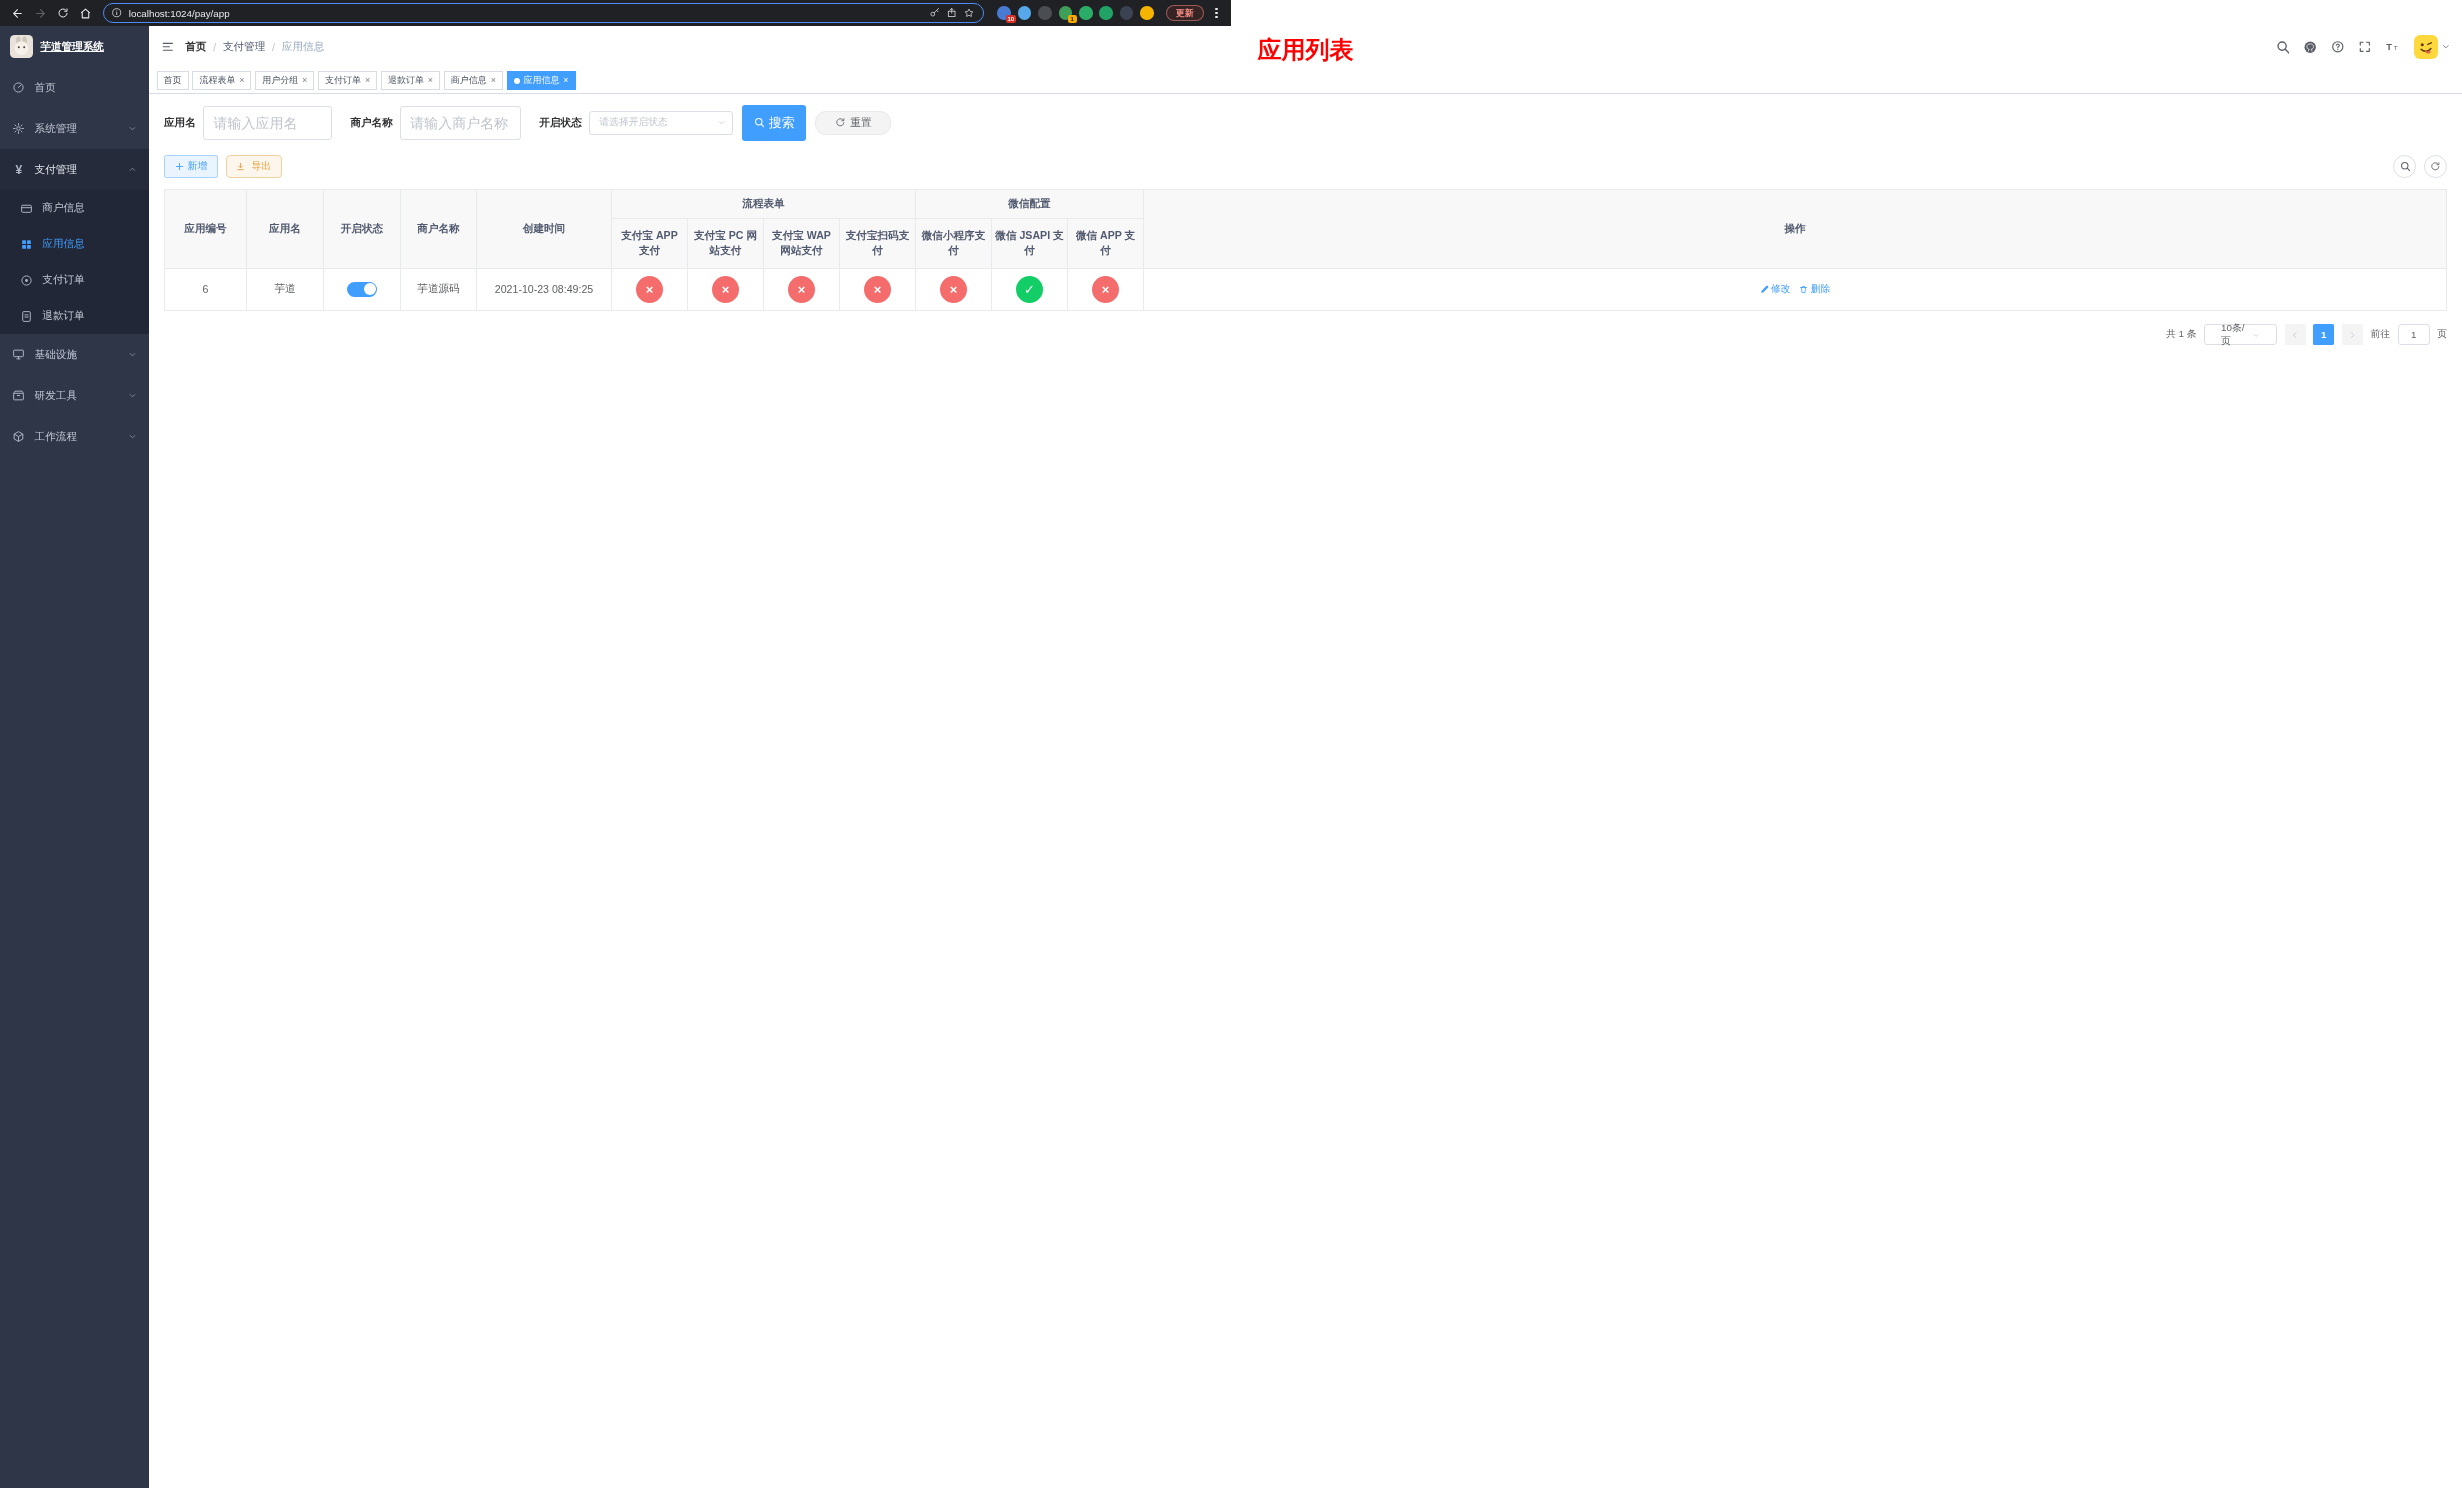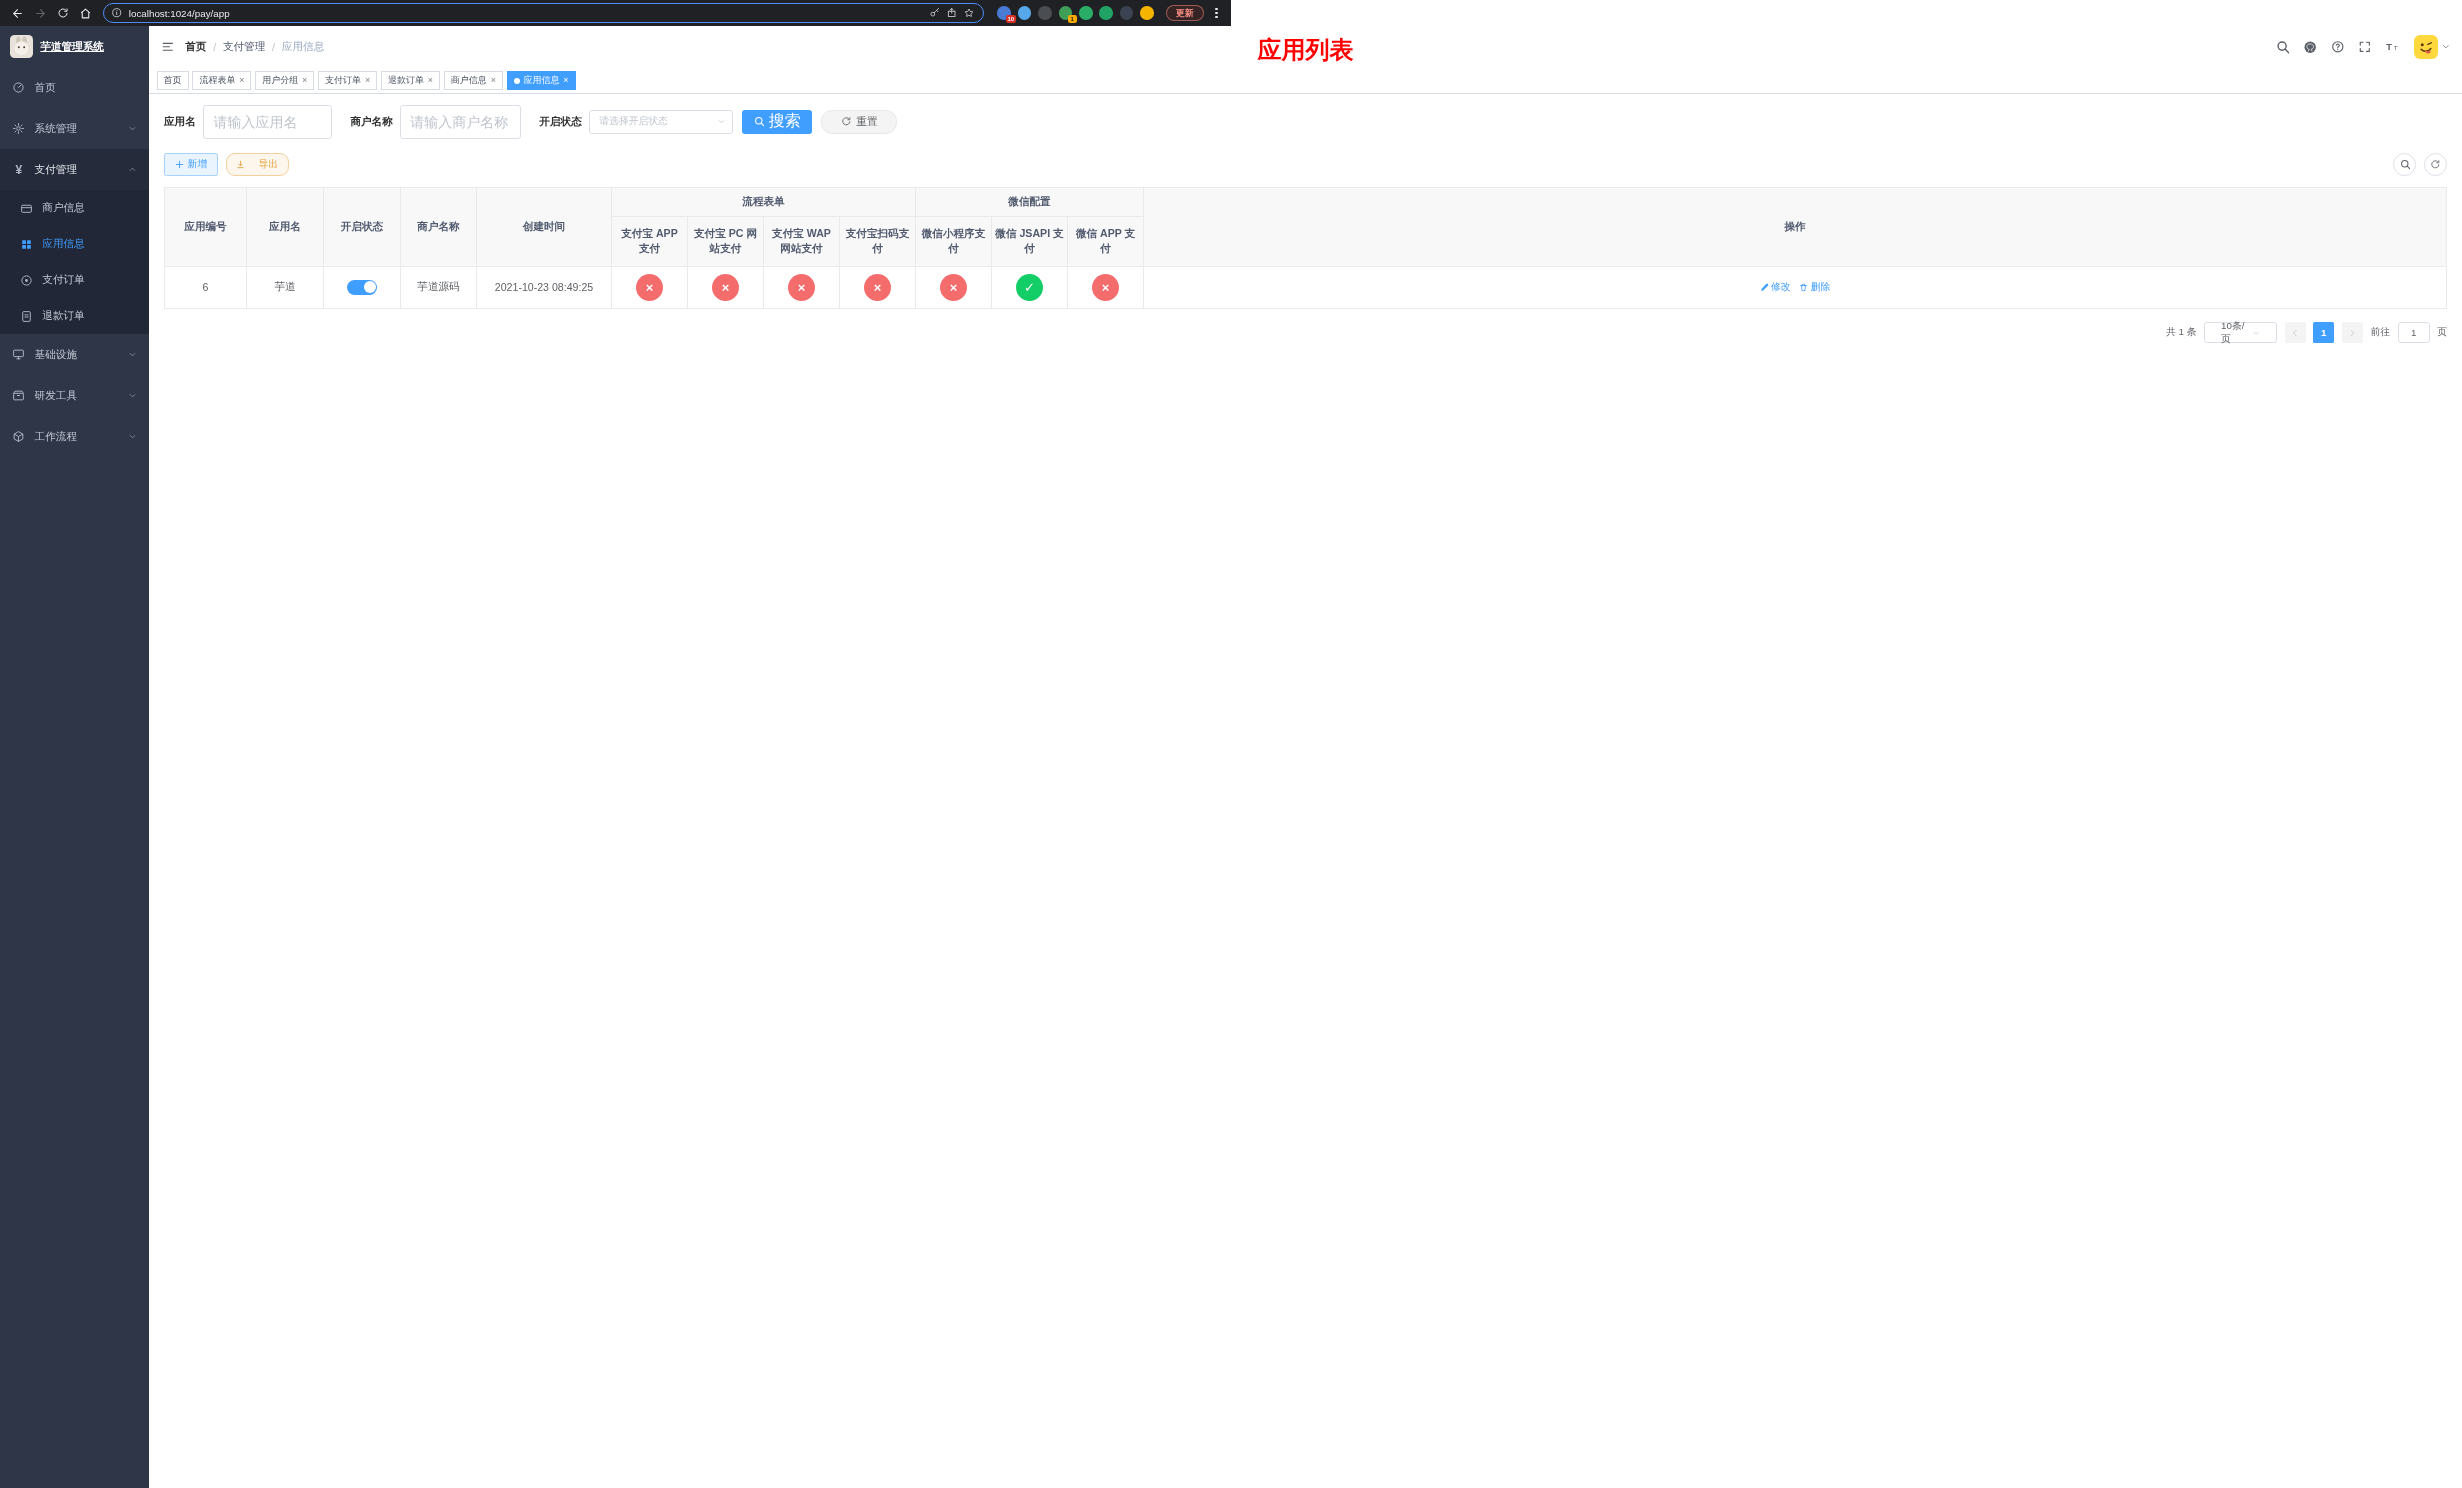--- a/index.html
+++ b/index.html
@@ -67,26 +67,26 @@
   
   .content { flex:1; padding:10.6px 15px; background:#fff; overflow:hidden; }
 
   .filters { display:flex; align-items:center; font-size:10.6px; }
   .filter-label { font-weight:700; color:#303133; margin-right:7.6px; white-space:nowrap; }
   .gap24 { margin-left:18px; }
   .f-input { height:16px; border:0.8px solid #dcdfe6; border-radius:3px; padding:16px 9px; font-size:14px; color:#606266; outline:none; }
   ::placeholder { color:#bfc4cc; }
   .f-select { height:24px; width:144px; border:0.8px solid #dcdfe6; border-radius:3px; padding:0 19.7px 0 9px; font-size:9.8px; color:#bfc4cc; display:flex; align-items:center; position:relative; cursor:pointer; white-space:nowrap; }
   .f-select .sel-chev { position:absolute; right:6px; top:6.8px; color:#c0c4cc; }
-  .btn-search { height:24px; background:#409eff; color:#fff; border:none; border-radius:3px; padding:0 11.4px; font-size:16px; display:inline-flex; align-items:center; gap:4.5px; margin-left:9px; cursor:pointer; }
+  .btn-search { height:36px; background:#409eff; color:#fff; border:none; border-radius:3px; padding:0 11.4px; font-size:13px; display:inline-flex; align-items:center; gap:4.5px; margin-left:9px; cursor:pointer; }
   .btn-reset { height:24px; background:#f4f4f5; color:#606266; border:0.8px solid #e9e9eb; border-radius:11px; padding:0 19px; font-size:10.6px; display:inline-flex; align-items:center; gap:4.5px; margin-left:9px; cursor:pointer;font-family:Liberation Serif, serif; }
 
   .toolbar { margin-top:14.4px; display:flex; align-items:center; gap:7.6px; }
   .btn-add { height:23px; background:#eaf4ff; border:0.8px solid #a6d2ff; color:#409eff; border-radius:2.3px; padding:0 9.8px; font-size:9.8px; display:inline-flex; align-items:center; gap:3.8px; cursor:pointer; }
-  .btn-export { height:23px; background:#fdf6ec; border:0.8px solid #f3d19e; color:#e6a23c; border-radius:9px; padding:0 9.8px; font-size:9.8px; display:inline-flex; align-items:center; gap:13px; cursor:pointer; }
+  .btn-export { height:23px; background:#fdf6ec; border:0.8px solid #f3d19e; color:#e6a23c; border-radius:4px; padding:0 9.8px; font-size:9.8px; display:inline-flex; align-items:center; gap:6px; cursor:pointer; }
   .toolbar-right { margin-left:auto; display:flex; gap:7.6px; }
   .circle-btn { width:23px; height:23px; border-radius:50%; border:0.8px solid #dcdfe6; background:#fff; display:flex; align-items:center; justify-content:center; color:#606266; cursor:pointer; }
 
   
   .table-wrap { margin-top:10.6px; }
   table { width:100%; border-collapse:collapse; table-layout:fixed; }
   th, td { border:0.8px solid #e8eaec; text-align:center; font-size:10.6px; }
   th { background:#f8f8f9; color:#515a6e; font-weight:700; padding:4.5px 3px; line-height:1.4; }
   thead tr.group-row th { height:29px; }
   thead tr.sub-row th { height:50px; }

